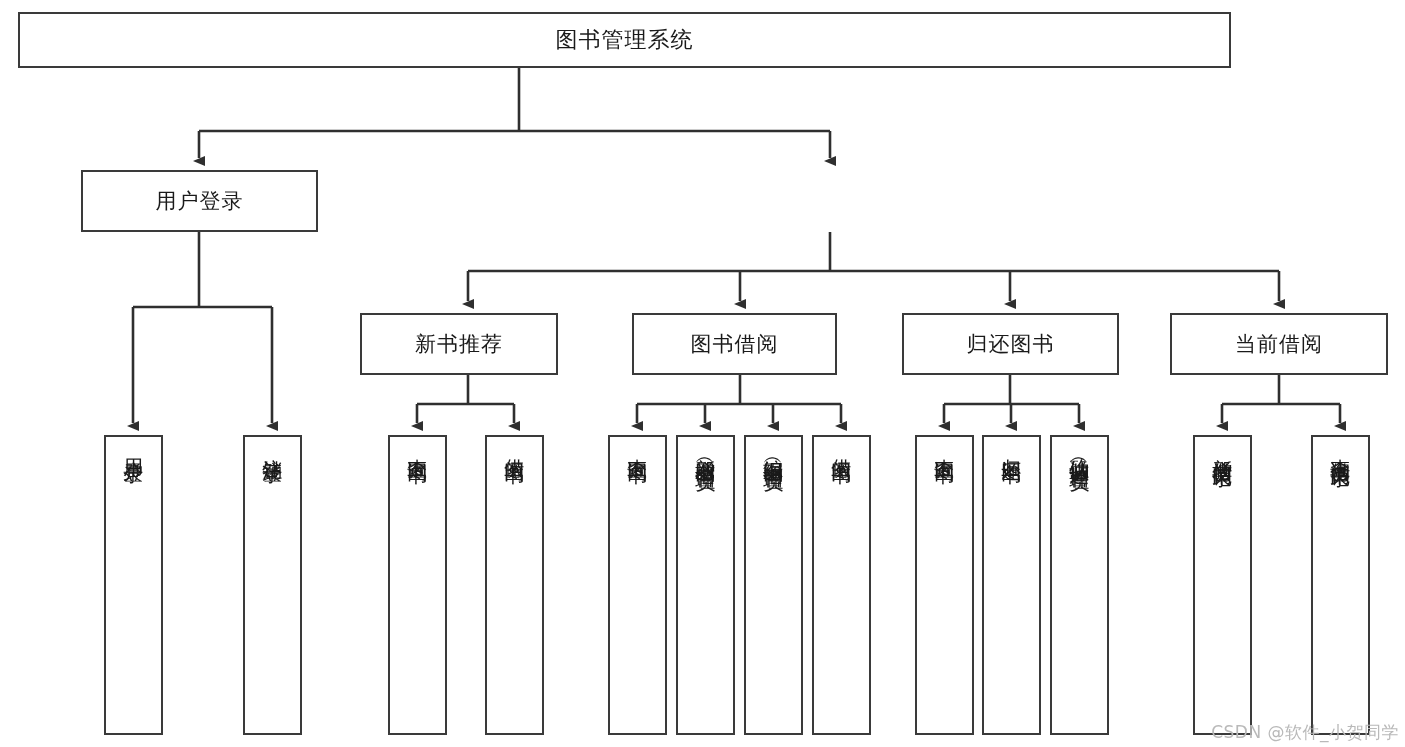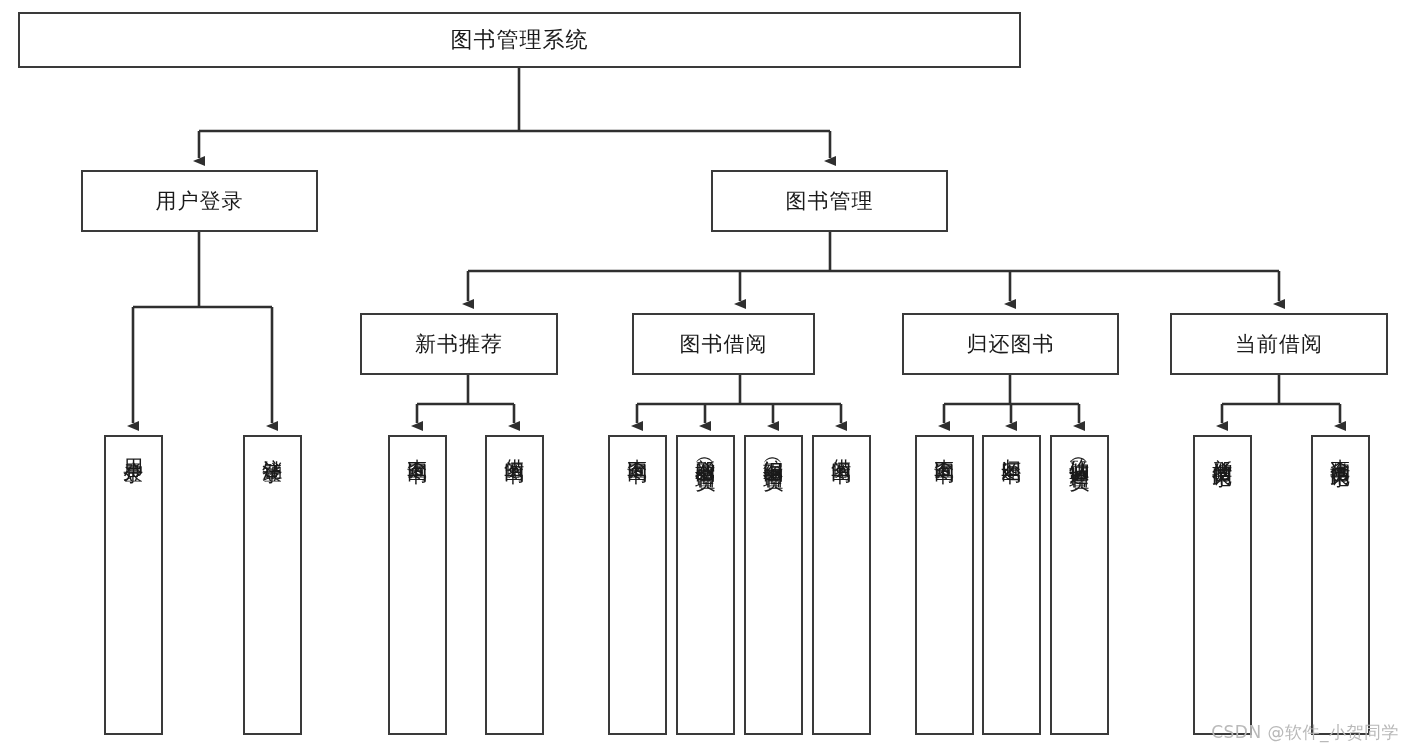--- a/index.html
+++ b/index.html
@@ -67,35 +67,32 @@
       <path d="M1011,404 L1011,423" marker-end="url(#ar)"></path>
       <path d="M1079,404 L1079,423" marker-end="url(#ar)"></path>
 
       <path d="M1279,375 L1279,404"></path>
       <path d="M1222,404 L1340,404"></path>
       <path d="M1222,404 L1222,423" marker-end="url(#ar)"></path>
       <path d="M1340,404 L1340,423" marker-end="url(#ar)"></path>
     </g>
   </svg>
 
-  <div class="node root" style="left:18px;top:12px;width:1003px;height:56px;">
+  <div class="node root" style="left:18px;top:12px;width:1213px;height:56px;">
     <span>图书管理系统</span>
   </div>
 
   <div class="node h" style="left:81px;top:170px;width:237px;height:62px;">
     <span>用户登录</span>
   </div>
-  <div class="node h" style="left:711px;top:170px;width:237px;height:62px;">
-    <span>图书管理</span>
-  </div>
 
   <div class="node h" style="left:360px;top:313px;width:198px;height:62px;">
     <span>新书推荐</span>
   </div>
-  <div class="node h" style="left:632px;top:313px;width:183px;height:62px;">
+  <div class="node h" style="left:632px;top:313px;width:205px;height:62px;">
     <span>图书借阅</span>
   </div>
   <div class="node h" style="left:902px;top:313px;width:217px;height:62px;">
     <span>归还图书</span>
   </div>
   <div class="node h" style="left:1170px;top:313px;width:218px;height:62px;">
     <span>当前借阅</span>
   </div>
 
   <div class="node lf" style="left:104px;top:435px;width:59px;height:300px;">

